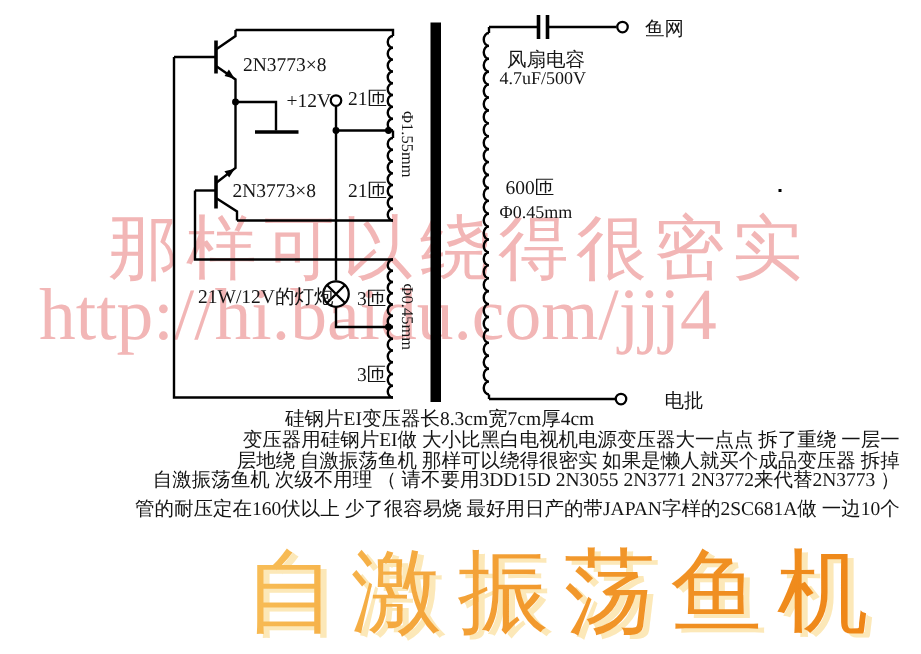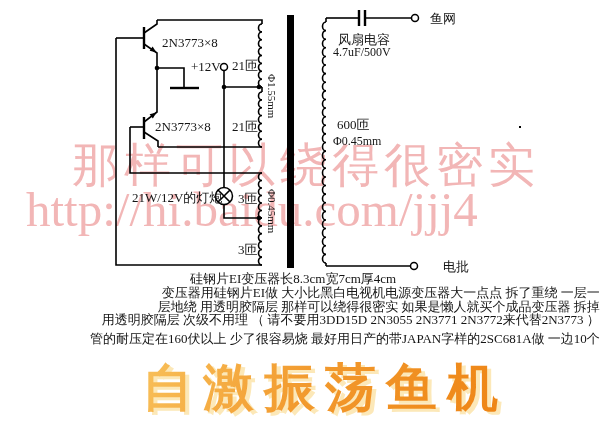--- a/index.html
+++ b/index.html
@@ -18,21 +18,21 @@
   .core{fill:var(--line-color,#000);}
   .arrow{fill:var(--line-color,#000);stroke:none;}
   .lbl{font-family:"Liberation Serif",serif;font-size:13px;fill:var(--text-color,#111);}
   .lbl-sm{font-size:12px;}
   .lbl-v{font-size:11px;}
   
   #notes{position:absolute;left:90px;top:286px;z-index:3;color:var(--text-color,#111);
          font-size:13px;line-height:13.5px;white-space:nowrap;text-align:right;}
   #notes .nline4{margin-top:5px;}
   
-  #title{position:absolute;left:142px;top:354px;z-index:3;font-size:51px;font-weight:bold;
+  #title{position:absolute;left:163px;top:354px;z-index:3;font-size:61px;font-weight:normal;
          letter-spacing:10px;white-space:nowrap;}
   #title .shadow{position:absolute;left:4px;top:3px;color:var(--title-shadow,#fce8b8);}
   #title .face{position:relative;background:linear-gradient(115deg,var(--title-grad-1,#f8c05a) 0%,#f29a2e 45%,var(--title-grad-2,#ee8414) 100%);
          -webkit-background-clip:text;background-clip:text;color:transparent;}
 </style>
 </head>
 <body>
 
 <div id="page">
 
@@ -123,22 +123,22 @@
       <circle class="terminal" cx="414" cy="266" r="3.5"></circle>
       <text class="lbl" x="443" y="271">电批</text>
       <rect class="dot" x="519" y="126" width="2" height="2"></rect>
     </g>
 
     <text class="lbl" x="190" y="283">硅钢片EI变压器长8.3cm宽7cm厚4cm</text>
   </svg>
 
   <div id="notes">
     <div class="nline">变压器用硅钢片EI做 大小比黑白电视机电源变压器大一点点 拆了重绕 一层一</div>
-    <div class="nline">层地绕 用透明胶隔层 那样可以绕得很密实 如果是懒人就买个成品变压器 拆掉</div>
-    <div class="nline">用透明胶隔层 次级不用理 （ 请不要用3DD15D 2N3055 2N3771 2N3772来代替2N3773 ）</div>
+    <div class="nline">层地绕 自激振荡鱼机 那样可以绕得很密实 如果是懒人就买个成品变压器 拆掉</div>
+    <div class="nline">自激振荡鱼机 次级不用理 （ 请不要用3DD15D 2N3055 2N3771 2N3772来代替2N3773 ）</div>
     <div class="nline nline4">管的耐压定在160伏以上 少了很容易烧 最好用日产的带JAPAN字样的2SC681A做 一边10个</div>
   </div>
 
   <div id="title">
     <span class="shadow">自激振荡鱼机</span>
     <span class="face">自激振荡鱼机</span>
   </div>
 
 </div>
 

